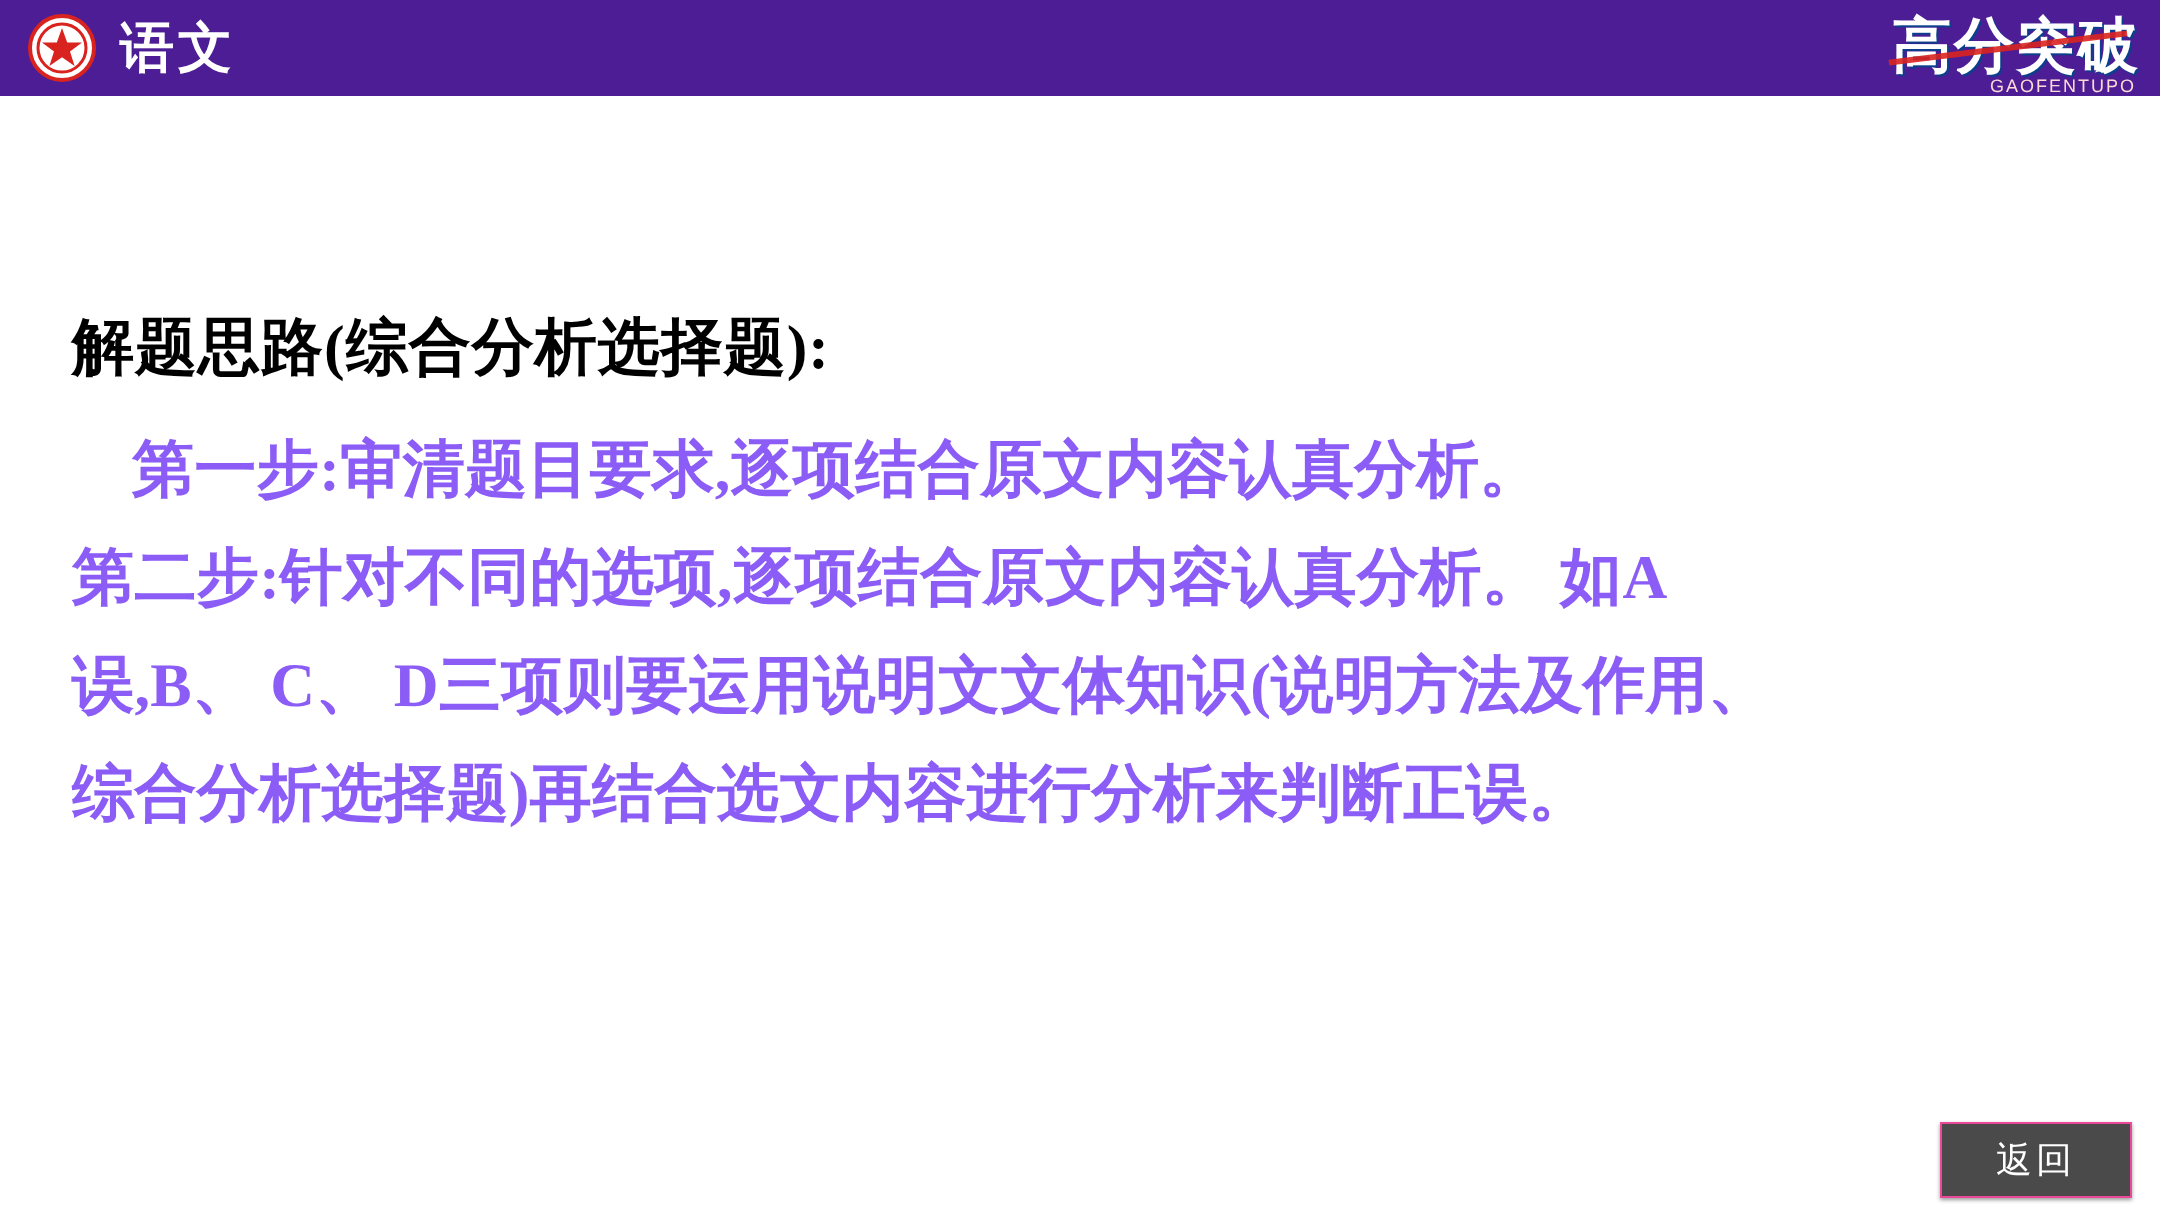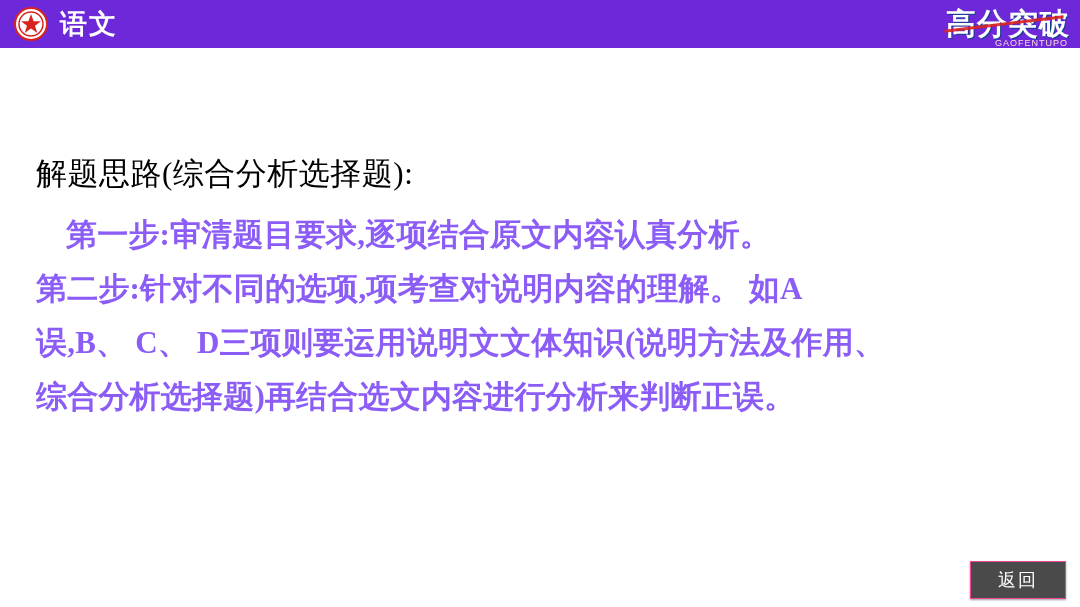--- a/index.html
+++ b/index.html
@@ -20,21 +20,21 @@
     background: #ffffff;
     box-sizing: border-box;
   }
   
   .header {
     position: absolute;
     top: 0;
     left: 0;
     width: 1080px;
     height: 48px;
-    background: #6d28d9;
+    background: #4c1d95;
     display: flex;
     align-items: center;
     box-sizing: border-box;
   }
   .header-left {
     display: flex;
     align-items: center;
     padding-left: 14px;
   }
   .logo-badge {
@@ -110,21 +110,21 @@
     width: 1080px;
     height: 559px;
     padding: 0;
     box-sizing: border-box;
   }
   .lead {
     position: absolute;
     top: 105px;
     left: 36px;
     font-size: 31px;
-    font-weight: normal;
+    font-weight: bold;
     color: #000000;
     font-family: "Liberation Serif", serif;
     letter-spacing: 0.5px;
   }
   .para {
     position: absolute;
     top: 160px;
     left: 36px;
     width: 1000px;
     font-size: 31px;
@@ -178,21 +178,21 @@
         <span class="brand-strike"></span>
         <span class="brand-sub">GAOFENTUPO</span>
       </div>
     </div>
   </div>
 
   <div class="content">
     <div class="lead">解题思路(综合分析选择题):</div>
     <div class="para">
       <span class="line indent">第一步:审清题目要求,逐项结合原文内容认真分析。</span>
-      <span class="line">第二步:针对不同的选项,项考查对说明内容的理解。 如A</span>
+      <span class="line">第二步:针对不同的选项,逐项结合原文内容认真分析。 如A</span>
       <span class="line">误,B、 C、 D三项则要运用说明文文体知识(说明方法及作用、</span>
       <span class="line">综合分析选择题)再结合选文内容进行分析来判断正误。</span>
     </div>
   </div>
 
   <div class="back-button">返回</div>
 
 </div>
 
 </body></html>

